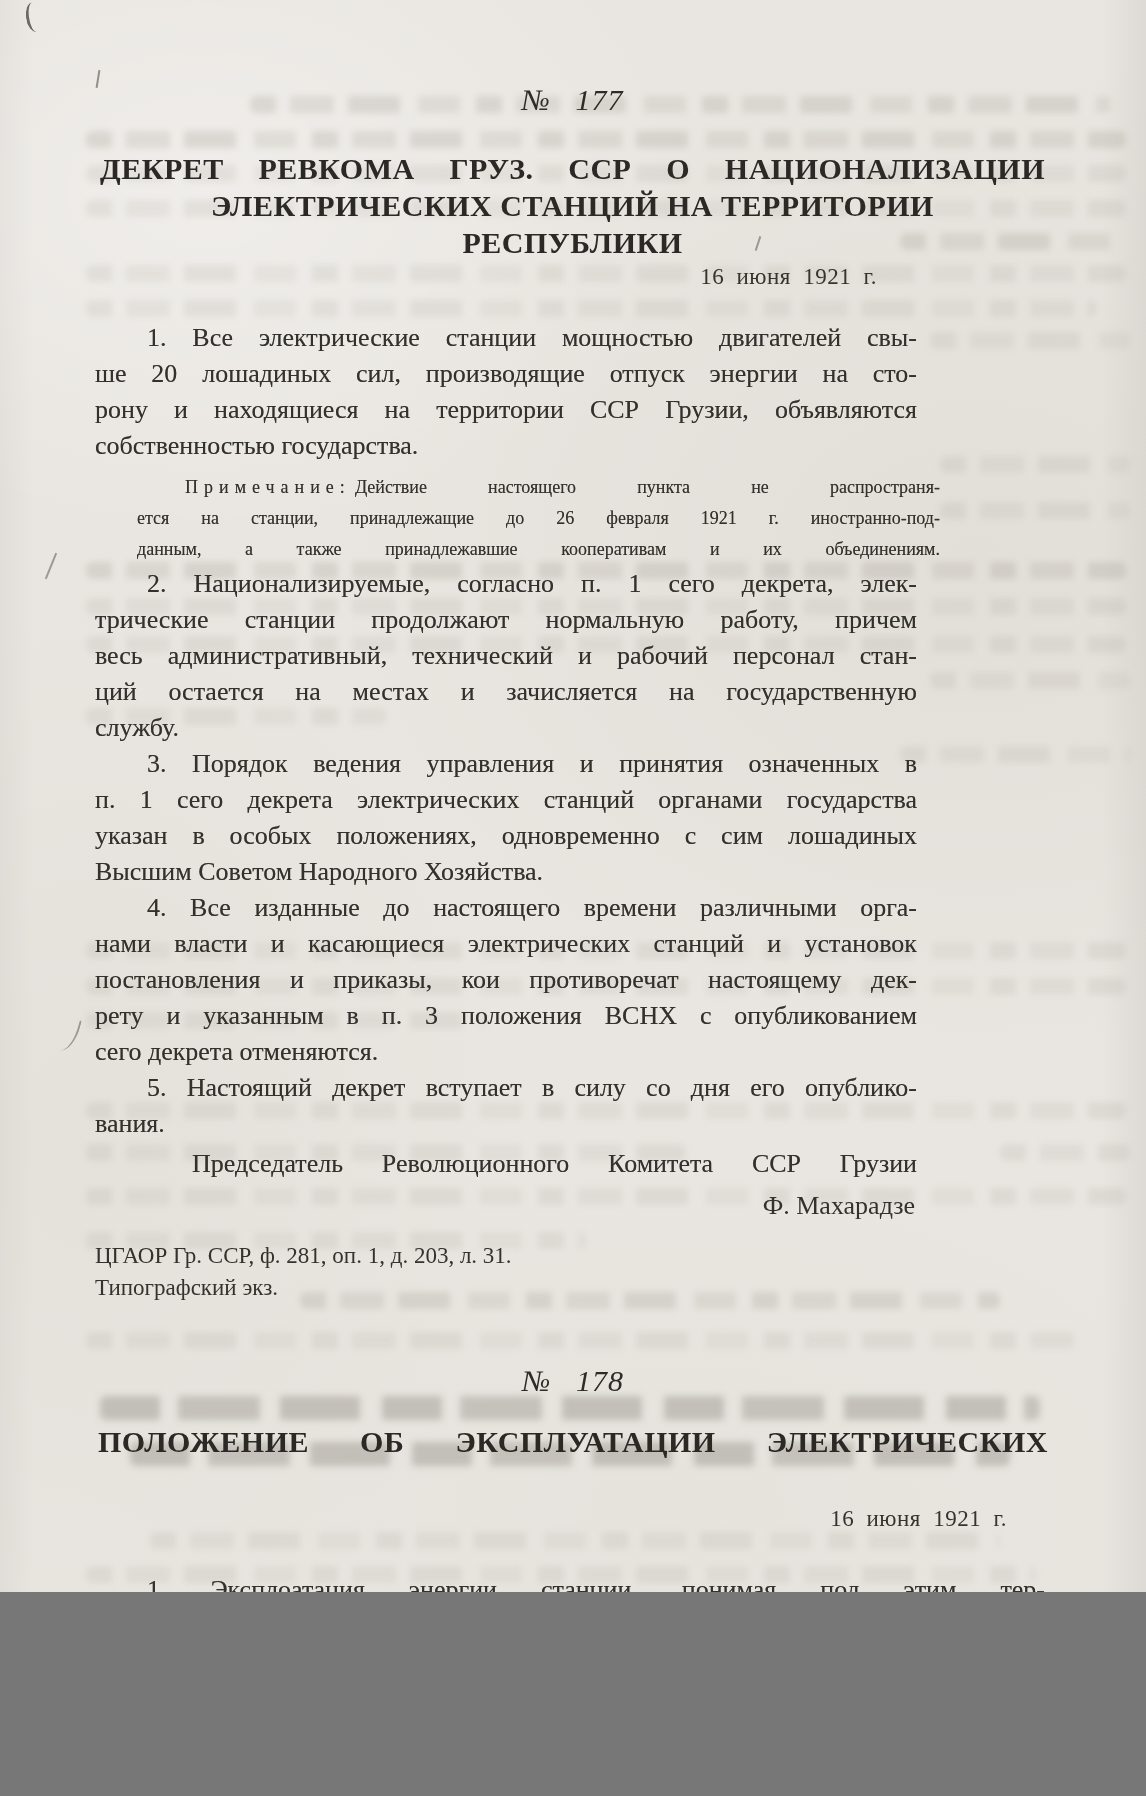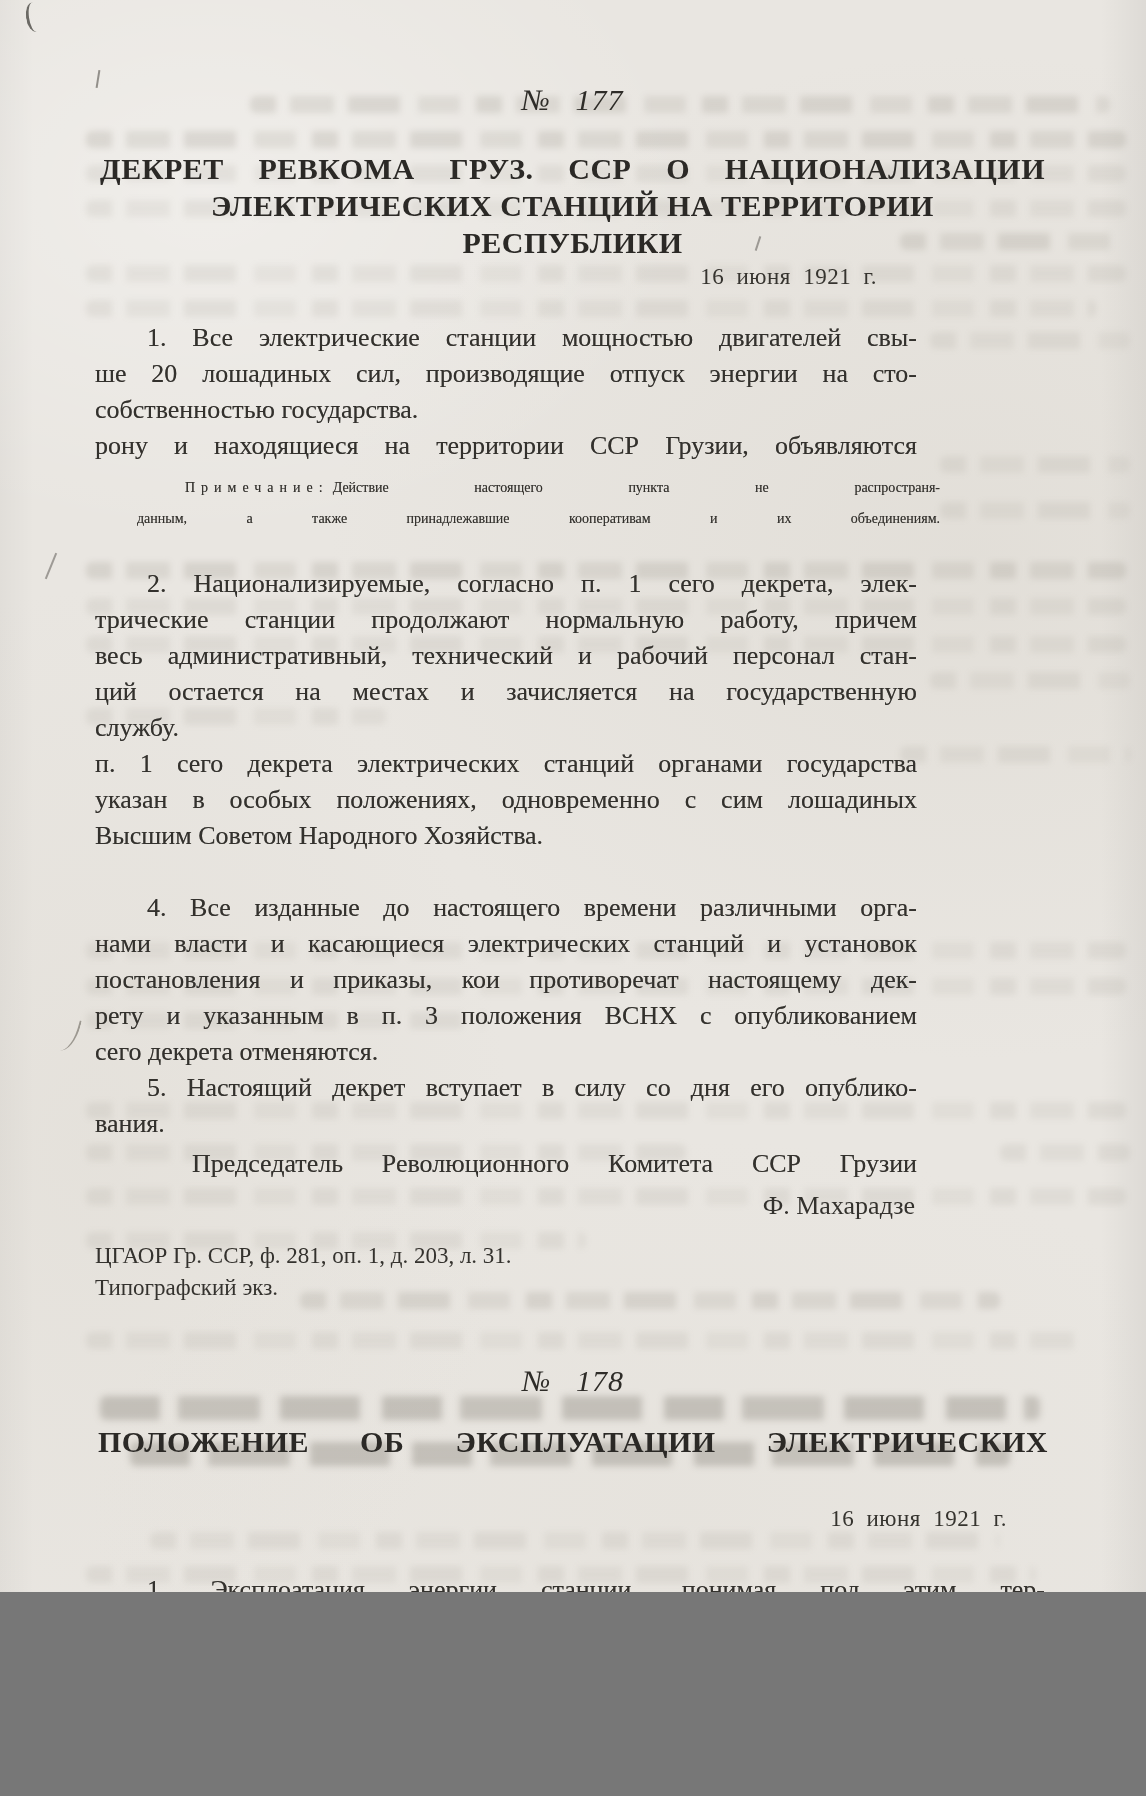--- a/index.html
+++ b/index.html
@@ -32,21 +32,21 @@
   
   .body-block{font-size:26px;}
   .ln{
     height:36px;line-height:36px;
     text-align:justify;text-align-last:justify;text-justify:inter-word;
     white-space:normal;color:#33312d;
     text-shadow:0 0 .6px rgba(51,49,45,.55);
   }
   .ln.last{text-align-last:left;}
   .ln.indent{padding-left:52px;}
-  .note-block{font-size:14px;}
+  .note-block{font-size:18px;}
   .note-block .ln{height:31px;line-height:31px;}
   .note-block .first{padding-left:48px;}
   .note-label{letter-spacing:6px;padding-right:4px;}
   .sig-role{padding-left:97px;}
   .sig-name{height:36px;line-height:36px;text-align:right;padding-right:2px;}
   .small-line{font-size:23px;line-height:32px;height:32px;color:#34322e;}
   .page-number{font-size:27px;letter-spacing:2px;color:#36342f;text-align:center;}
   
   .g{
     position:absolute;height:17px;border-radius:6px;
@@ -136,38 +136,40 @@
     <div class="tl just">ДЕКРЕТ РЕВКОМА ГРУЗ. ССР О НАЦИОНАЛИЗАЦИИ</div>
     <div class="tl cent">ЭЛЕКТРИЧЕСКИХ СТАНЦИЙ НА ТЕРРИТОРИИ</div>
     <div class="tl cent">РЕСПУБЛИКИ</div>
   </div>
 
   <div class="abs doc-date" style="left:95px;top:264px;width:782px;">16 июня 1921 г.</div>
 
   <div class="abs body-block" style="left:95px;top:320px;width:822px;">
     <div class="ln indent">1. Все электрические станции мощностью двигателей свы-</div>
     <div class="ln">ше 20 лошадиных сил, производящие отпуск энергии на сто-</div>
+    <div class="ln">рону и находящиеся на территории ССР Грузии, объявляются</div>
     <div class="ln last">собственностью государства.</div>
-    <div class="ln">рону и находящиеся на территории ССР Грузии, объявляются</div>
   </div>
 
   <div class="abs note-block" style="left:137px;top:472px;width:803px;">
     <div class="ln first"><span class="note-label">Примечание:</span><span>Действие настоящего пункта не распространя-</span></div>
+    <div class="ln">ется на станции, принадлежащие до 26 февраля 1921 г. иностранно-под-</div>
     <div class="ln">данным, а также принадлежавшие кооперативам и их объединениям.</div>
   </div>
 
   <div class="abs body-block" style="left:95px;top:566px;width:822px;">
     <div class="ln indent">2. Национализируемые, согласно п. 1 сего декрета, элек-</div>
     <div class="ln">трические станции продолжают нормальную работу, причем</div>
     <div class="ln">весь административный, технический и рабочий персонал стан-</div>
     <div class="ln">ций остается на местах и зачисляется на государственную</div>
     <div class="ln last">службу.</div>
   </div>
 
   <div class="abs body-block" style="left:95px;top:746px;width:822px;">
+    <div class="ln indent">3. Порядок ведения управления и принятия означенных в</div>
     <div class="ln">п. 1 сего декрета электрических станций органами государства</div>
     <div class="ln">указан в особых положениях, одновременно с сим лошадиных</div>
     <div class="ln last">Высшим Советом Народного Хозяйства.</div>
   </div>
 
   <div class="abs body-block" style="left:95px;top:890px;width:822px;">
     <div class="ln indent">4. Все изданные до настоящего времени различными орга-</div>
     <div class="ln">нами власти и касающиеся электрических станций и установок</div>
     <div class="ln">постановления и приказы, кои противоречат настоящему дек-</div>
     <div class="ln">рету и указанным в п. 3 положения ВСНХ с опубликованием</div>

